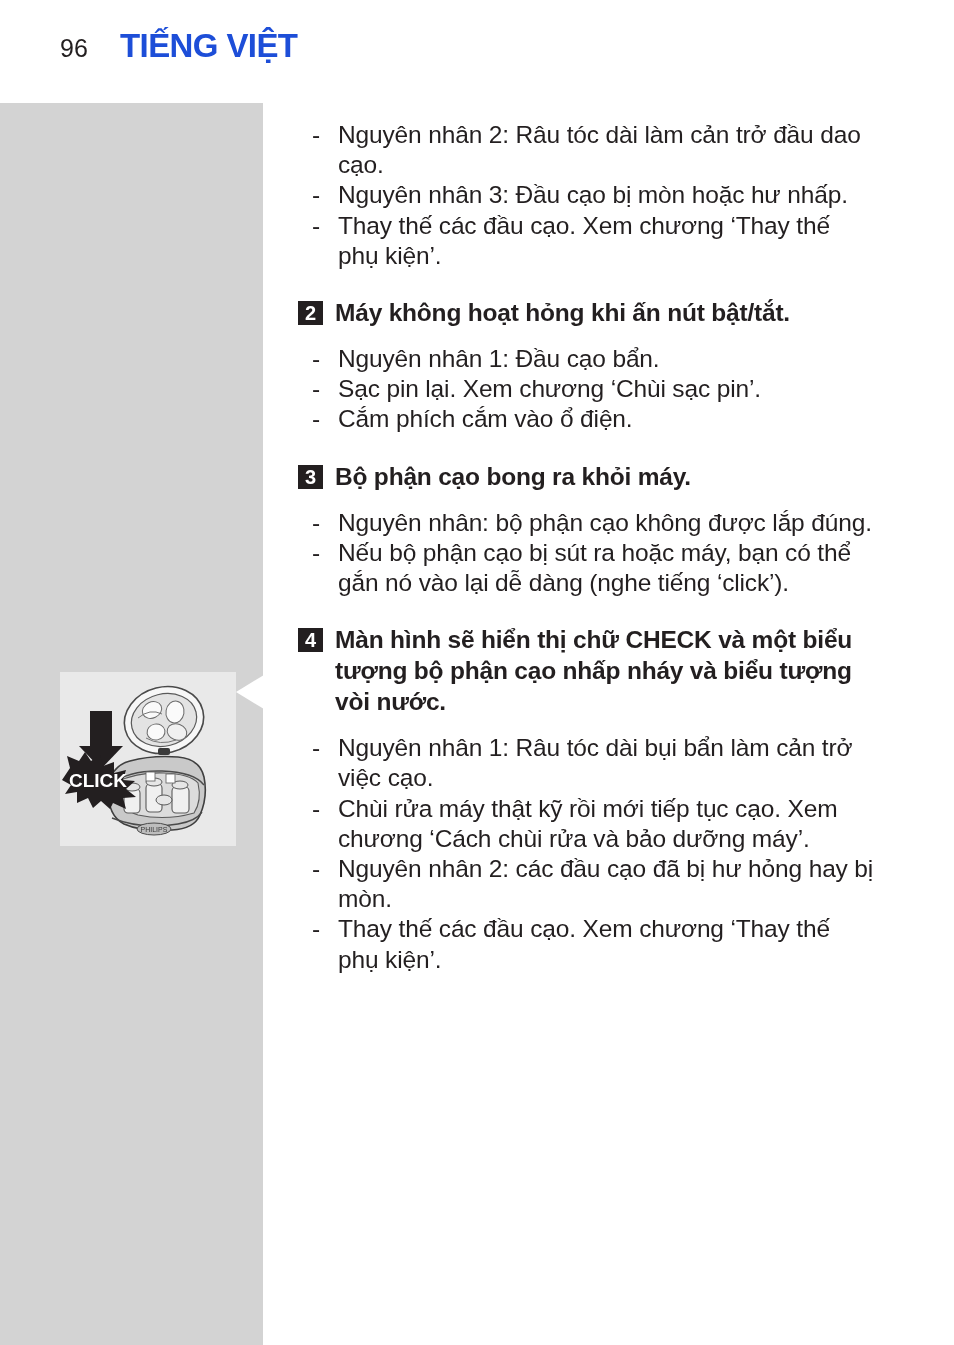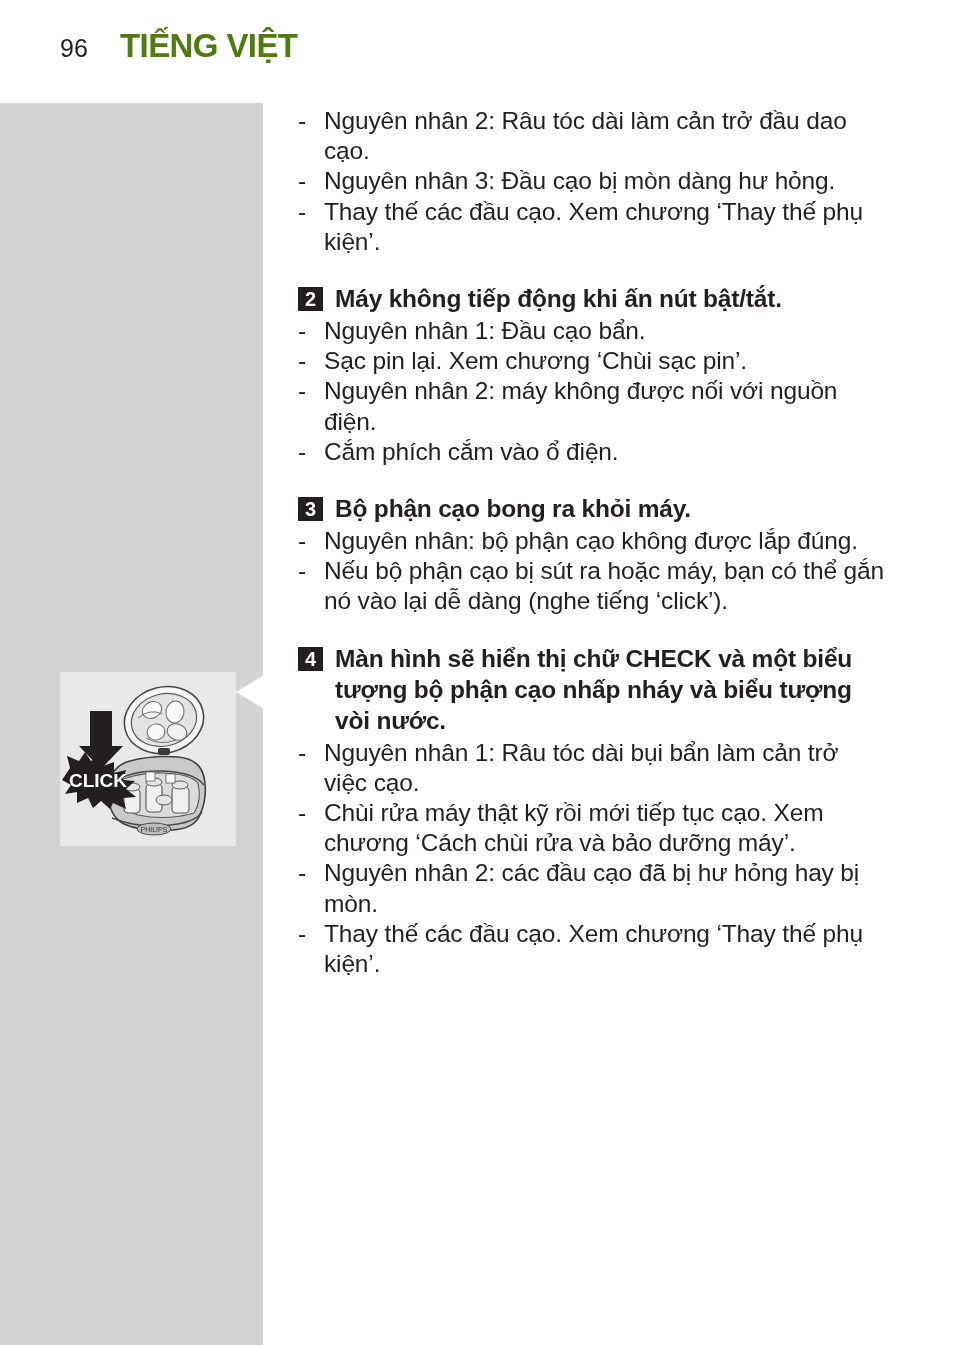--- a/index.html
+++ b/index.html
@@ -34,21 +34,21 @@
     color: #231f20;
     line-height: 1;
   }
   #chapter-title {
     position: absolute;
     left: 120px;
     top: 29px;
     font-size: 33px;
     font-weight: 700;
     letter-spacing: -0.6px;
-    color: #4d7c0f;
+    color: #1d4ed8;
     line-height: 1;
   }
 
   
   #sidebar {
     position: absolute;
     left: 0;
     top: 103px;
     width: 263px;
     height: 1242px;
@@ -84,21 +84,21 @@
   
   #content-column {
     position: absolute;
     left: 295px;
     top: 104px;
     width: 595px;
   }
 
   .bullet-list {
     list-style: none;
-    margin: 2px;
+    margin: 16px;
     padding: 0;
   }
   .bullet-item {
     position: relative;
     padding-left: 27px;
     font-size: 24.5px;
     line-height: 30.2px;
     font-weight: 300;
     color: #231f20;
     letter-spacing: -0.15px;
@@ -215,33 +215,32 @@
     <polygon points="4,29 12,17 9,5 21,10 27,1 33,10 42,4 45,15 56,11 56,22 68,19 65,29 77,30 68,38 78,46 65,47 68,58 55,52 52,58 43,50 35,57 30,47 19,52 19,41 7,43 13,34" fill="#231f20"></polygon>
     <text x="40" y="36" font-family="'Liberation Sans', sans-serif" font-size="19" font-weight="700" fill="#ffffff" text-anchor="middle">CLICK</text>
   </svg>
 </div>
 <div id="callout-pointer"></div>
 
 <div id="content-column">
 
   <ul class="bullet-list">
     <li class="bullet-item">Nguyên nhân 2: Râu tóc dài làm cản trở đầu dao cạo.</li>
-    <li class="bullet-item">Nguyên nhân 3: Đầu cạo bị mòn dàng hư hỏng.</li>
+    <li class="bullet-item">Nguyên nhân 3: Đầu cạo bị mòn hoặc hư nhấp.</li>
     <li class="bullet-item">Thay thế các đầu cạo. Xem chương ‘Thay thế phụ kiện’.</li>
   </ul>
 
   <div class="section-block">
     <div class="section-heading">
       <span class="section-badge">2</span>
-      <span class="section-heading-text">Máy không tiếp động khi ấn nút bật/tắt.</span>
+      <span class="section-heading-text">Máy không hoạt hỏng khi ấn nút bật/tắt.</span>
     </div>
     <ul class="bullet-list">
       <li class="bullet-item">Nguyên nhân 1: Đầu cạo bẩn.</li>
       <li class="bullet-item">Sạc pin lại. Xem chương ‘Chùi sạc pin’.</li>
-      <li class="bullet-item">Nguyên nhân 2: máy không được nối với nguồn điện.</li>
       <li class="bullet-item">Cắm phích cắm vào ổ điện.</li>
     </ul>
   </div>
 
   <div class="section-block">
     <div class="section-heading">
       <span class="section-badge">3</span>
       <span class="section-heading-text">Bộ phận cạo bong ra khỏi máy.</span>
     </div>
     <ul class="bullet-list">

